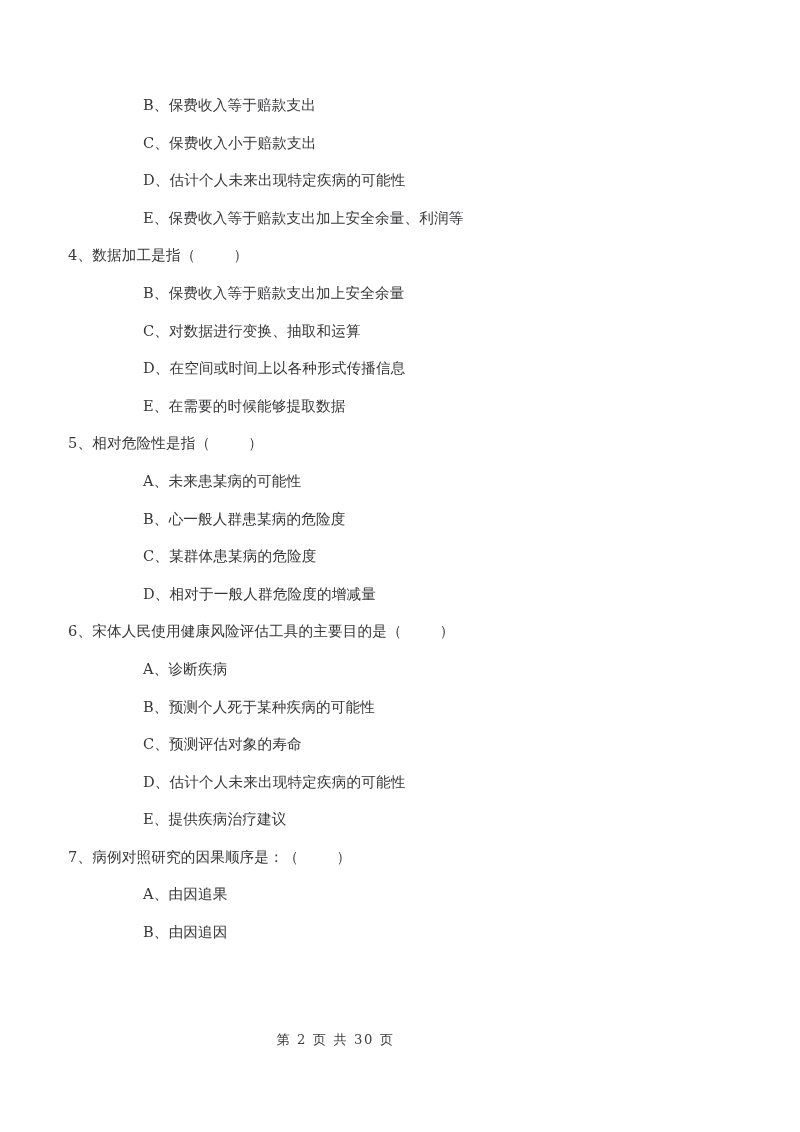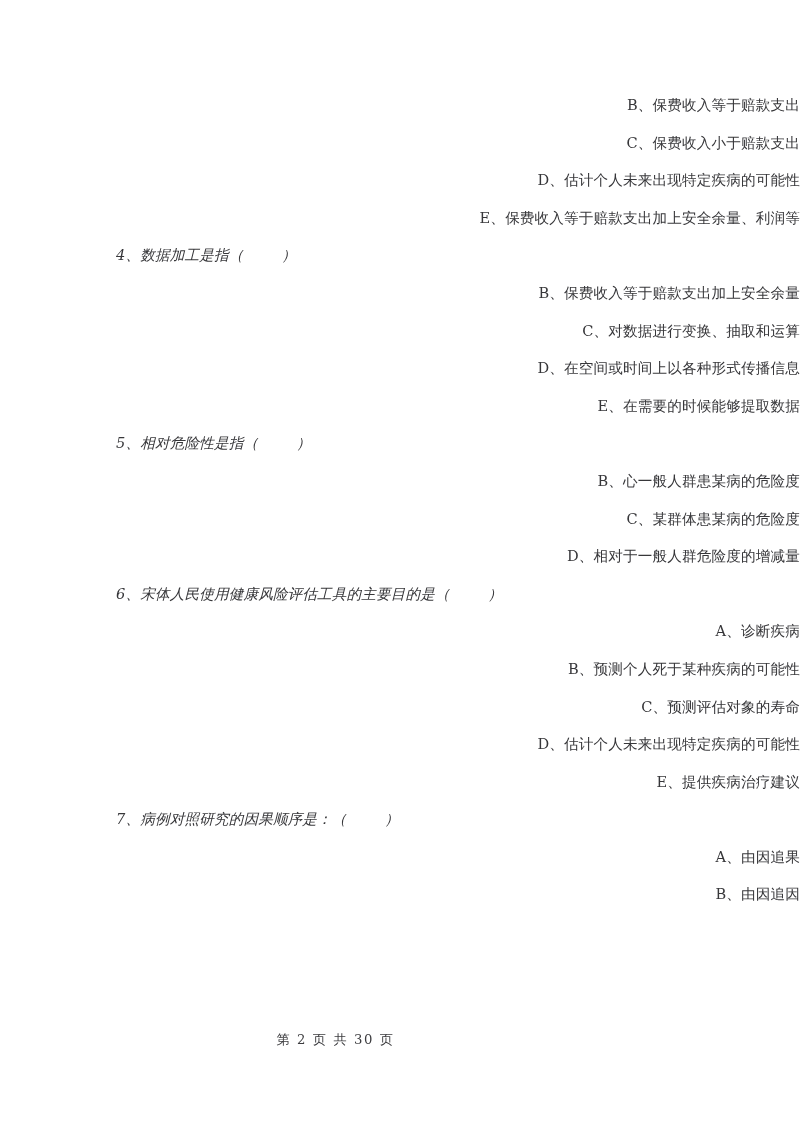--- a/index.html
+++ b/index.html
@@ -33,27 +33,25 @@
     position: relative;
     height: 37.6px;
     line-height: 37.6px;
     white-space: nowrap;
     color: #37373a;
     font-size: 14.6px;
     letter-spacing: 0.15px;
   }
 
   .q-line {
-    padding-left: 116px;
-    font-style: italic;
+    padding-left: 68px;
   }
 
   .opt-line {
     padding-left: 143px;
-    text-align: right;
   }
 
   .marker {
     display: inline;
   }
 
   .blank {
     display: inline-block;
     width: 38px;
   }
@@ -120,20 +118,23 @@
         <div class="line opt-line">
           <span class="marker">E、</span><span>在需要的时候能够提取数据</span>
         </div>
       </div>
 
       <div>
         <div class="line q-line">
           <span>5、</span><span>相对危险性是指（</span><span class="blank"></span><span>）</span>
         </div>
         <div class="line opt-line">
+          <span class="marker">A、</span><span>未来患某病的可能性</span>
+        </div>
+        <div class="line opt-line">
           <span class="marker">B、</span><span>心一般人群患某病的危险度</span>
         </div>
         <div class="line opt-line">
           <span class="marker">C、</span><span>某群体患某病的危险度</span>
         </div>
         <div class="line opt-line">
           <span class="marker">D、</span><span>相对于一般人群危险度的增减量</span>
         </div>
       </div>
 

